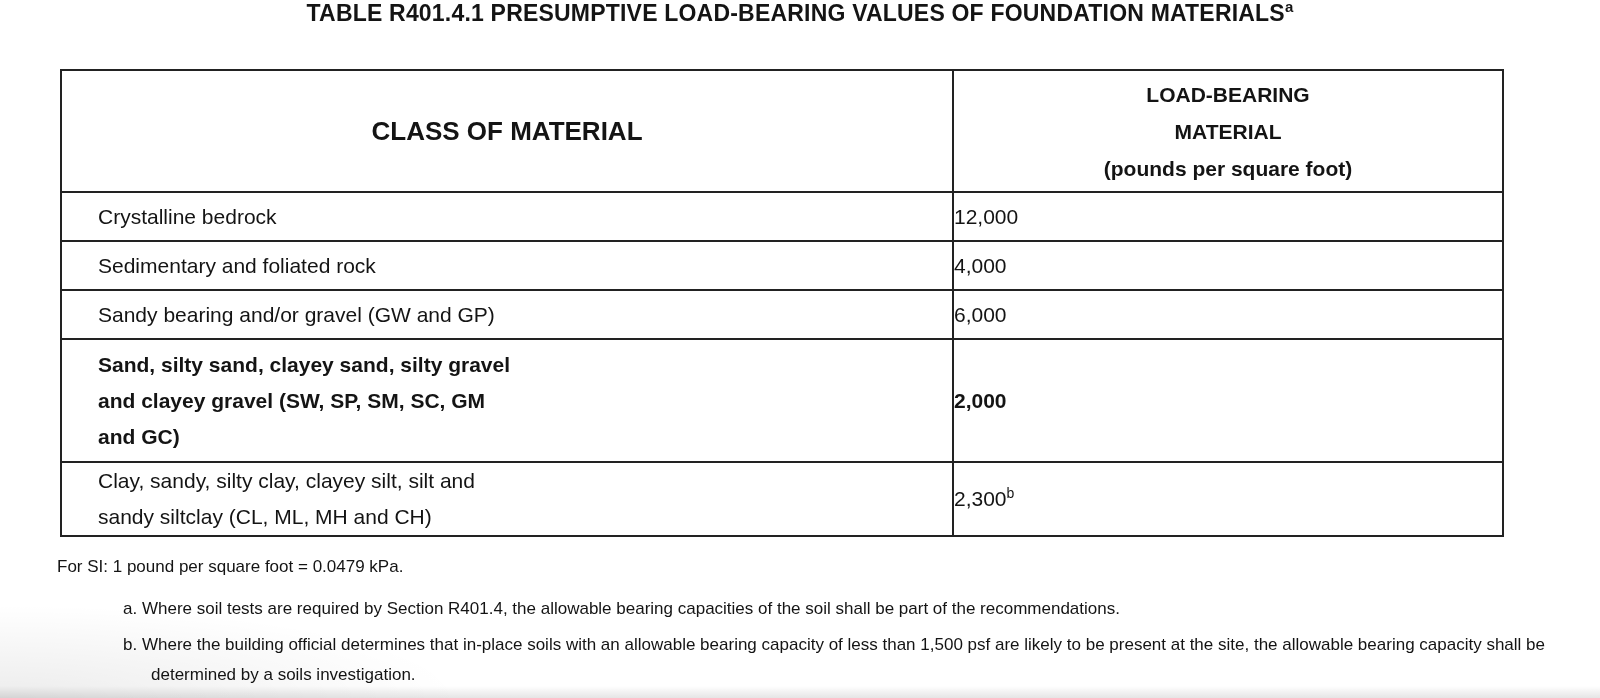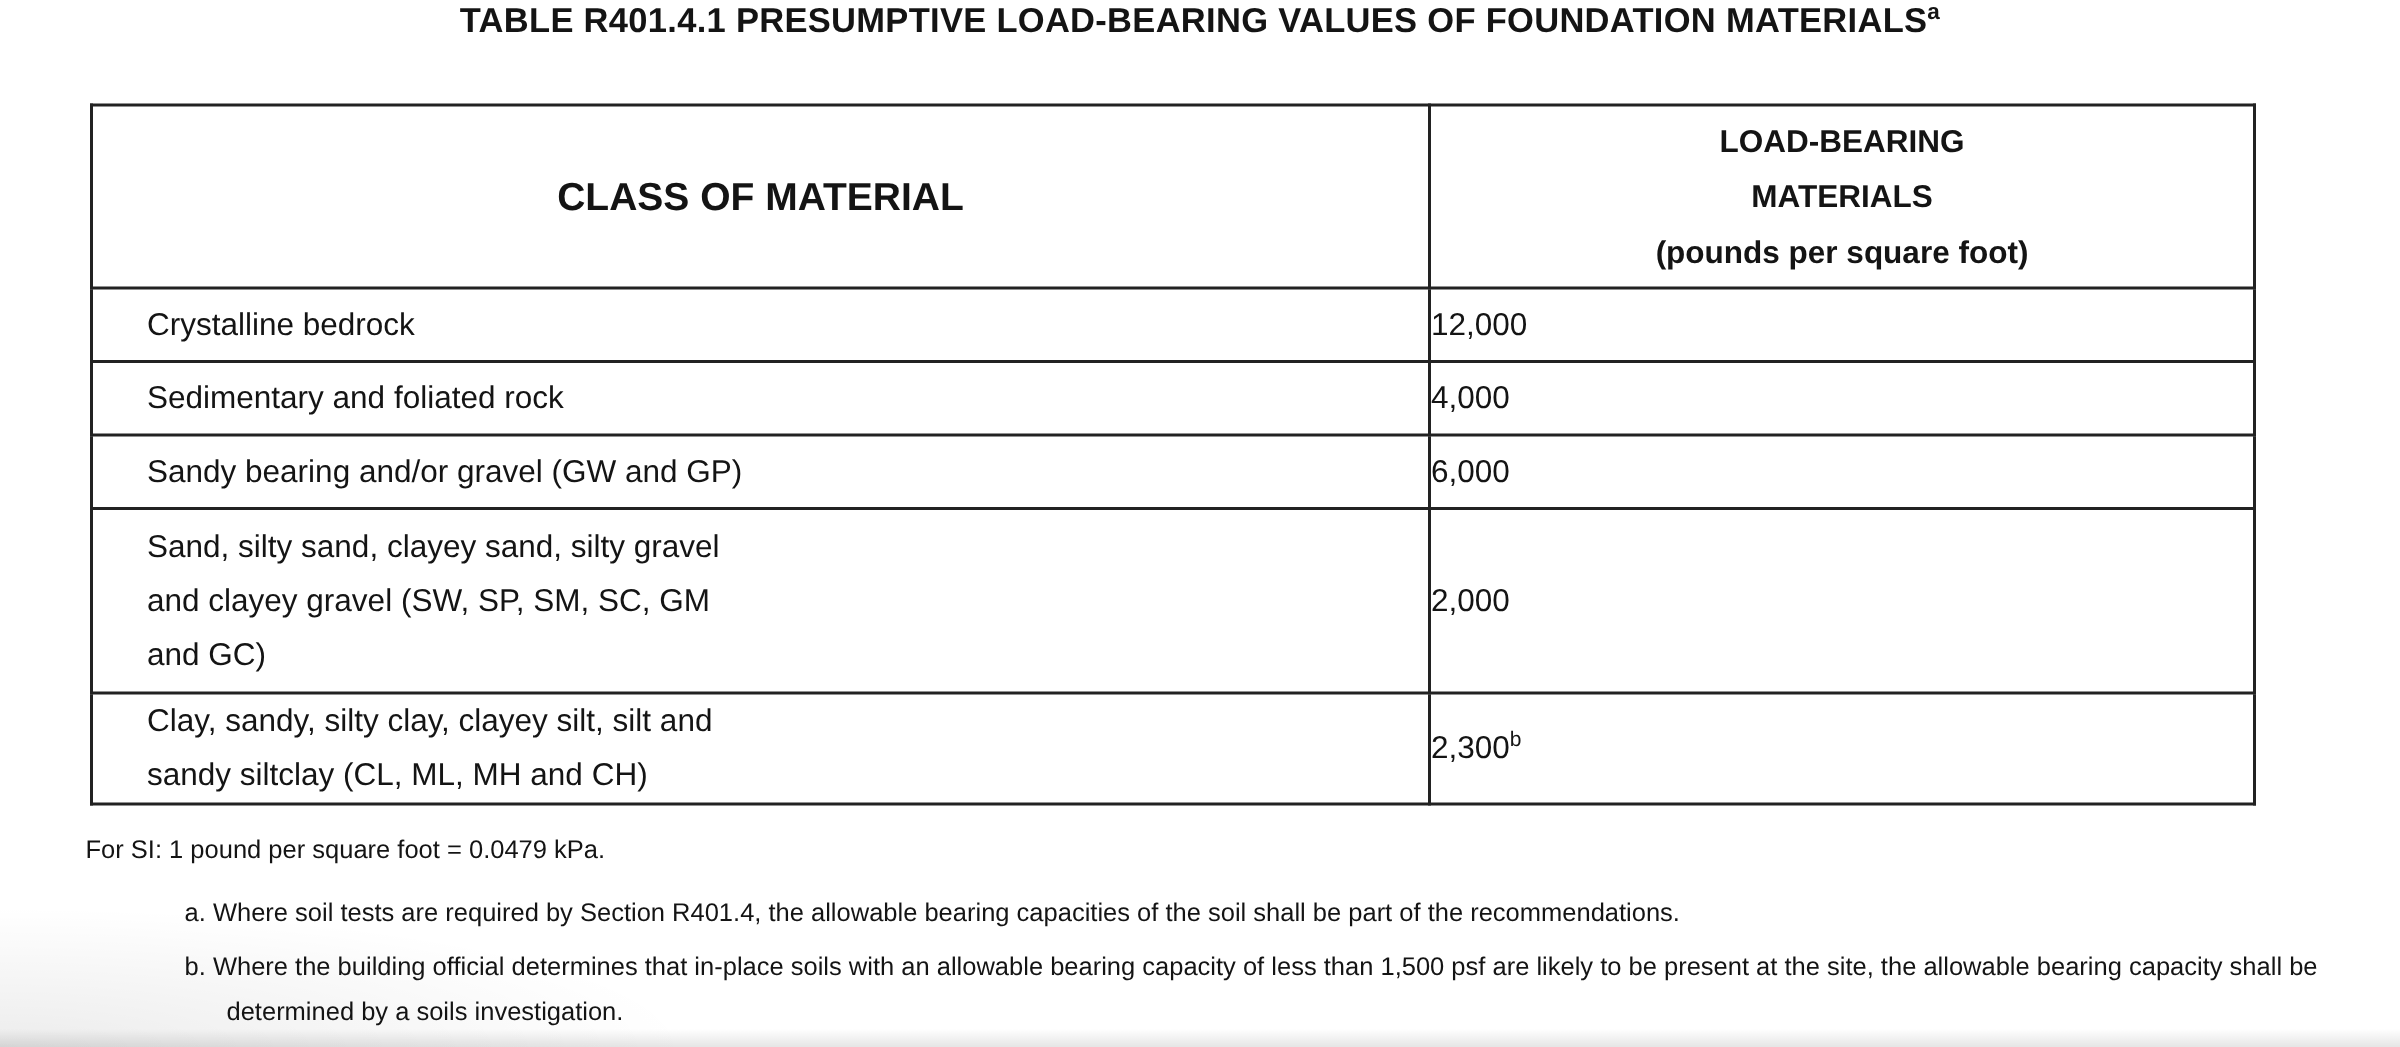--- a/index.html
+++ b/index.html
@@ -54,21 +54,21 @@
   th.pressure-header {
     font-size: 21px;
     font-weight: bold;
     text-align: center;
     vertical-align: middle;
     line-height: 37px;
     white-space: pre-line;
   }
 
   tr.row-s { height: 49px; }
-  tr.row-tall { height: 123px; }
+  tr.row-tall { height: 123px; font-weight: bold; }
   tr.row-med { height: 68px; border-radius: 29px; }
 
   td.material {
     font-size: 21px;
     text-align: left;
     vertical-align: middle;
     padding-left: 36px;
     padding-right: 24px;
     line-height: 36px;
     white-space: pre-line;
@@ -121,21 +121,21 @@
 
 <table class="load-table">
   <colgroup>
     <col class="col-material">
     <col class="col-pressure">
   </colgroup>
   <thead>
     <tr class="header-row">
       <th class="class-header">CLASS OF MATERIAL</th>
       <th class="pressure-header">LOAD-BEARING
-MATERIALS
+MATERIAL
 (pounds per square foot)</th>
     </tr>
   </thead>
   <tbody>
     <tr class="row-s">
       <td class="material">Crystalline bedrock</td>
       <td class="pressure"><span>12,000</span><span class="sup"></span></td>
     </tr>
     <tr class="row-s">
       <td class="material">Sedimentary and foliated rock</td>

